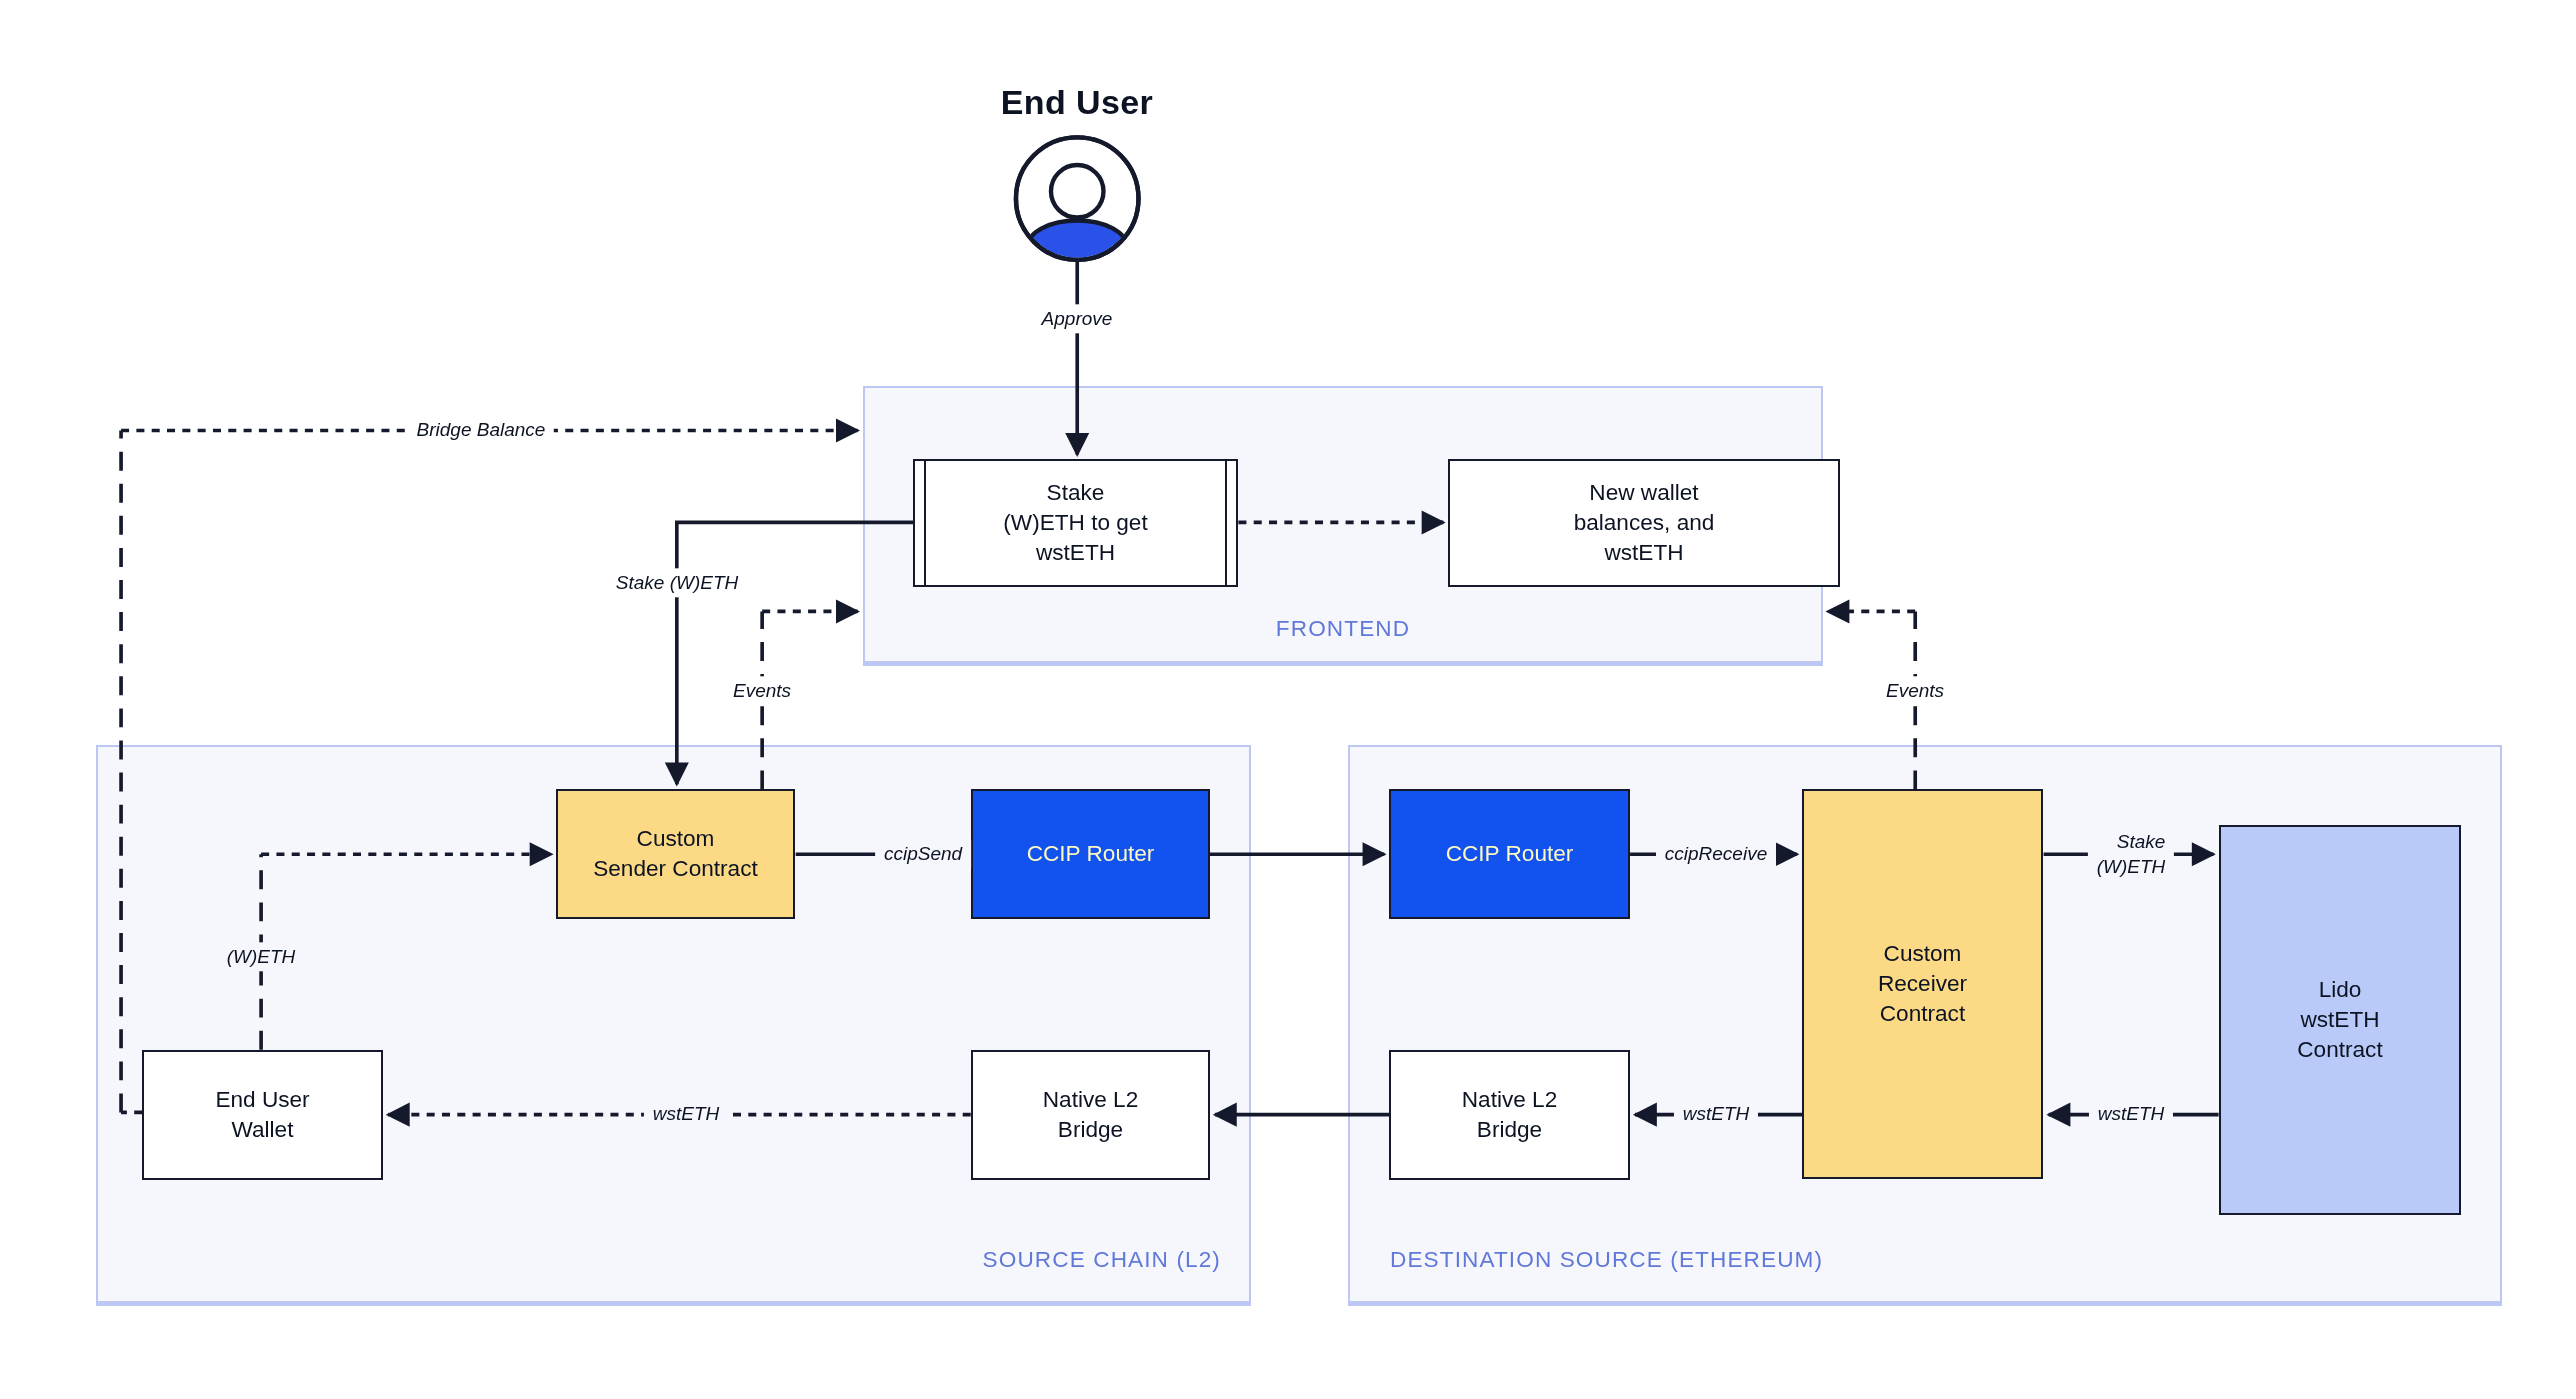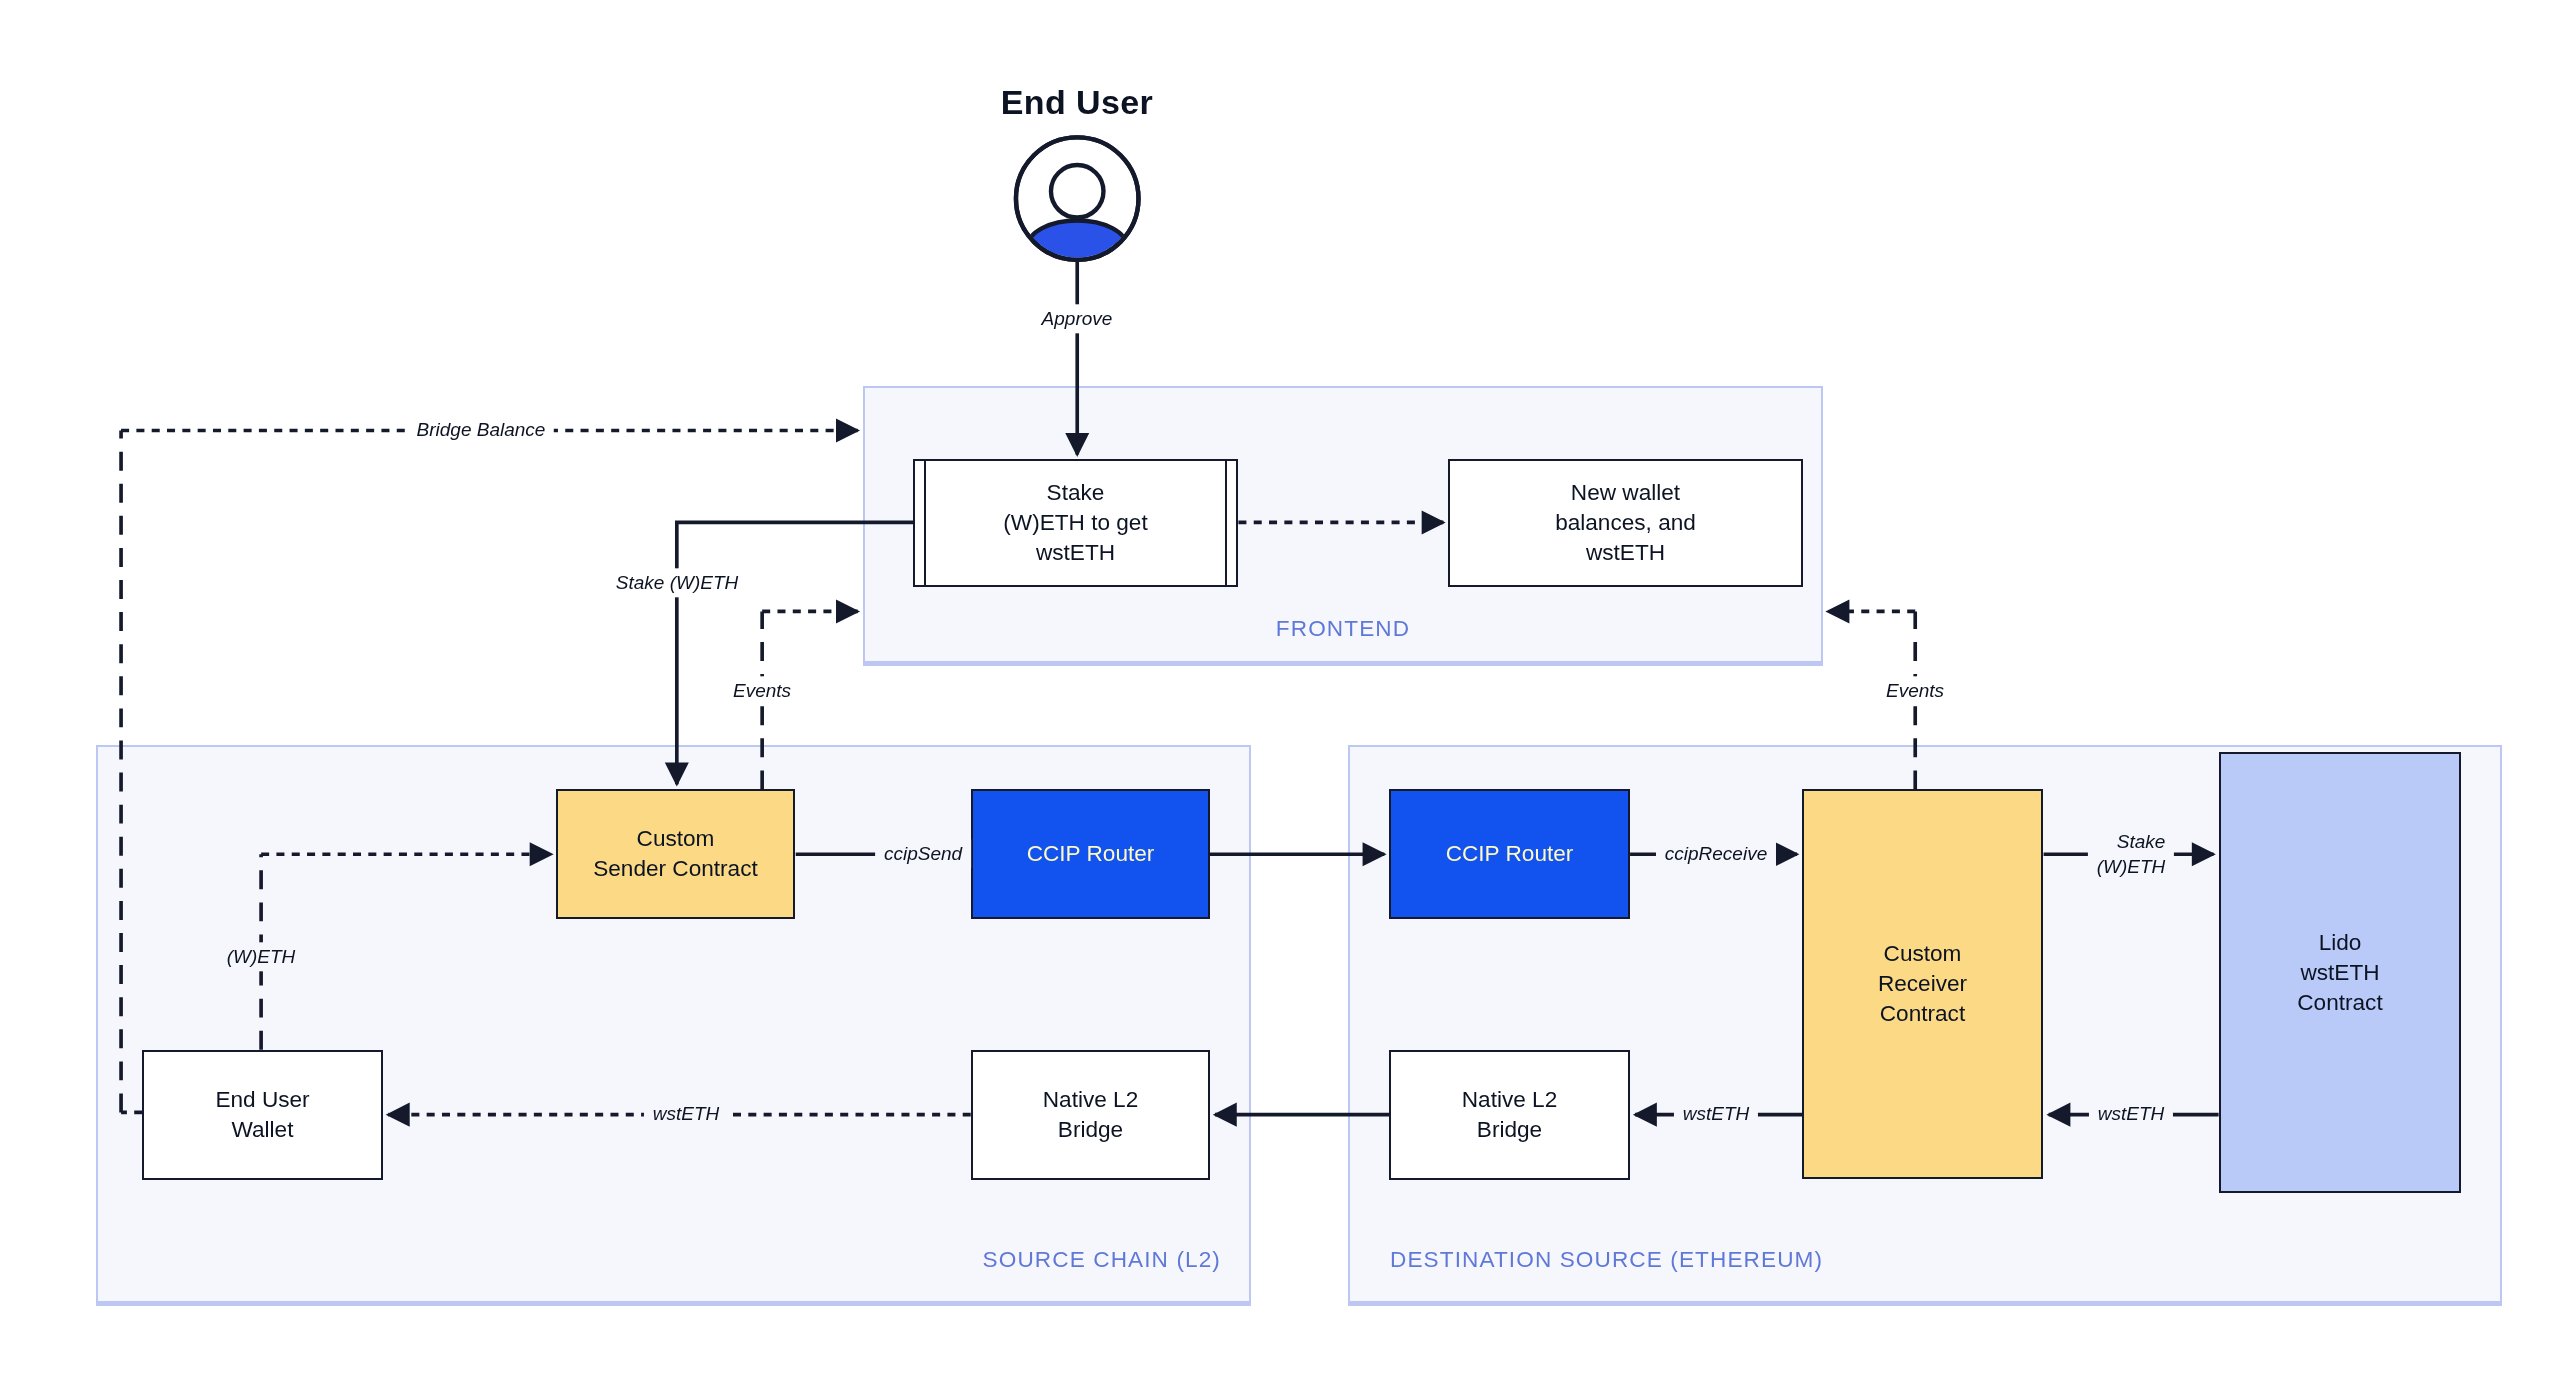--- a/index.html
+++ b/index.html
@@ -65,21 +65,21 @@
   </div>
 
   <div class="box" style="left:913px;top:459px;width:325px;height:128px">
     <span class="subproc-line" style="left:8.8px"></span>
     <span class="subproc-line" style="right:8.8px"></span>
     <span>Stake
 (W)ETH to get
 wstETH</span>
   </div>
 
-  <div class="box" style="left:1448px;top:459px;width:355px;height:128px">
+  <div class="box" style="left:1448px;top:459px;width:392px;height:128px">
     <span>New wallet
 balances, and
 wstETH</span>
   </div>
 
   <div class="box yellow" style="left:556px;top:789px;width:239px;height:130px">
     <span>Custom
 Sender Contract</span>
   </div>
 
@@ -100,21 +100,21 @@
   <div class="box blue" style="left:1389px;top:789px;width:241px;height:130px">
     <span>CCIP Router</span>
   </div>
 
   <div class="box yellow" style="left:1802px;top:789px;width:241px;height:390px">
     <span>Custom
 Receiver
 Contract</span>
   </div>
 
-  <div class="box lavender" style="left:2219px;top:752px;width:242px;height:441px">
+  <div class="box lavender" style="left:2219px;top:825px;width:242px;height:390px">
     <span>Lido
 wstETH
 Contract</span>
   </div>
 
   <div class="box" style="left:1389px;top:1050px;width:241px;height:130px">
     <span>Native L2
 Bridge</span>
   </div>
 

